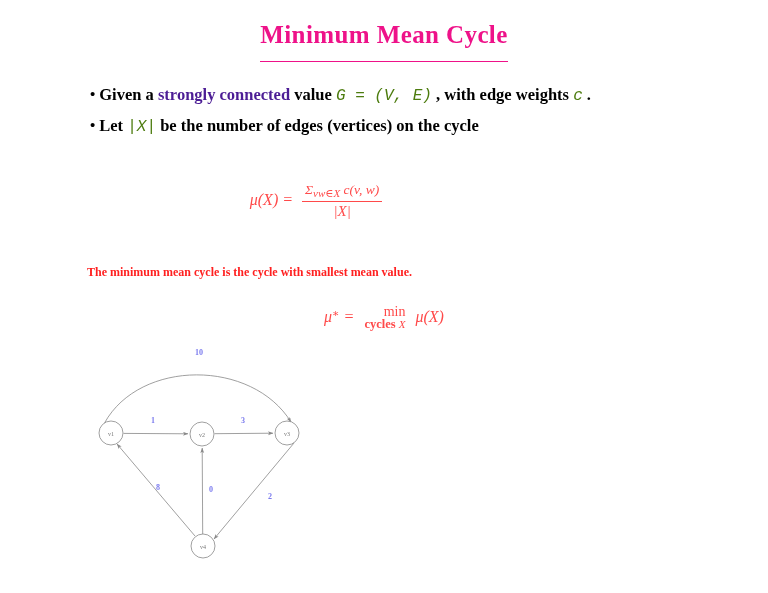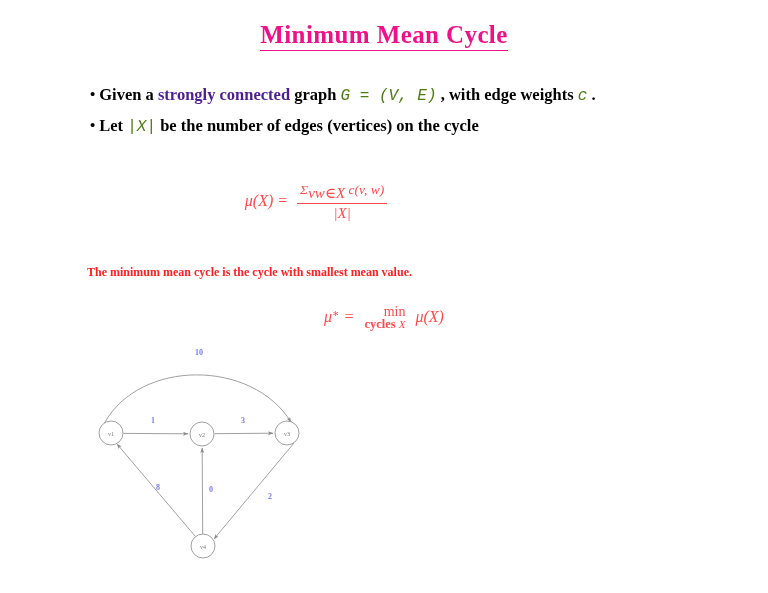--- a/index.html
+++ b/index.html
@@ -23,21 +23,21 @@
     left: 0;
     width: 768px;
     text-align: center;
     font-size: 25px;
     font-weight: bold;
     letter-spacing: 0.4px;
     color: #ee1289;
   }
   .slide-title span.t {
     border-bottom: 1.4px solid #ee1289;
-    padding-bottom: 2px;
+    padding-bottom: 13px;
   }
 
   
   .bullets {
     position: absolute;
     top: 82px;
     left: 90px;
     width: 640px;
   }
   .bullet {
@@ -86,21 +86,21 @@
     padding: 0 3px 1px 3px;
     border-bottom: 1.1px solid #ff4a4a;
     white-space: nowrap;
   }
   .fracwrap .den {
     display: block;
     font-size: 15px;
     padding-top: 1px;
   }
   .sub {
-    font-size: 15px;
+    font-size: 11px;
     vertical-align: -0.25em;
     font-style: italic;
   }
 
   
   .statement {
     position: absolute;
     top: 265px;
     left: 87px;
     font-size: 12px;
@@ -182,21 +182,21 @@
 </head>
 <body>
 
 <div class="slide-title">
   <span class="t">Minimum Mean Cycle</span>
 </div>
 
 <div class="bullets">
 
   <div class="bullet">
-    <span class="dot">•</span><span>Given a </span><span class="blue">strongly connected</span><span> graph  </span><span class="mathred">G = (V, E)</span><span> , with edge weights  </span><span class="mathred">c</span><span> .</span>
+    <span class="dot">•</span><span>Given a </span><span class="blue">strongly connected</span><span> value  </span><span class="mathred">G = (V, E)</span><span> , with edge weights  </span><span class="mathred">c</span><span> .</span>
   </div>
 
   <div class="bullet">
     <span class="dot">•</span><span>Let  </span><span class="mathred">|X|</span><span>  be the number of edges (vertices) on the cycle</span>
   </div>
 
 
 </div>
 
 <div class="formula1">

